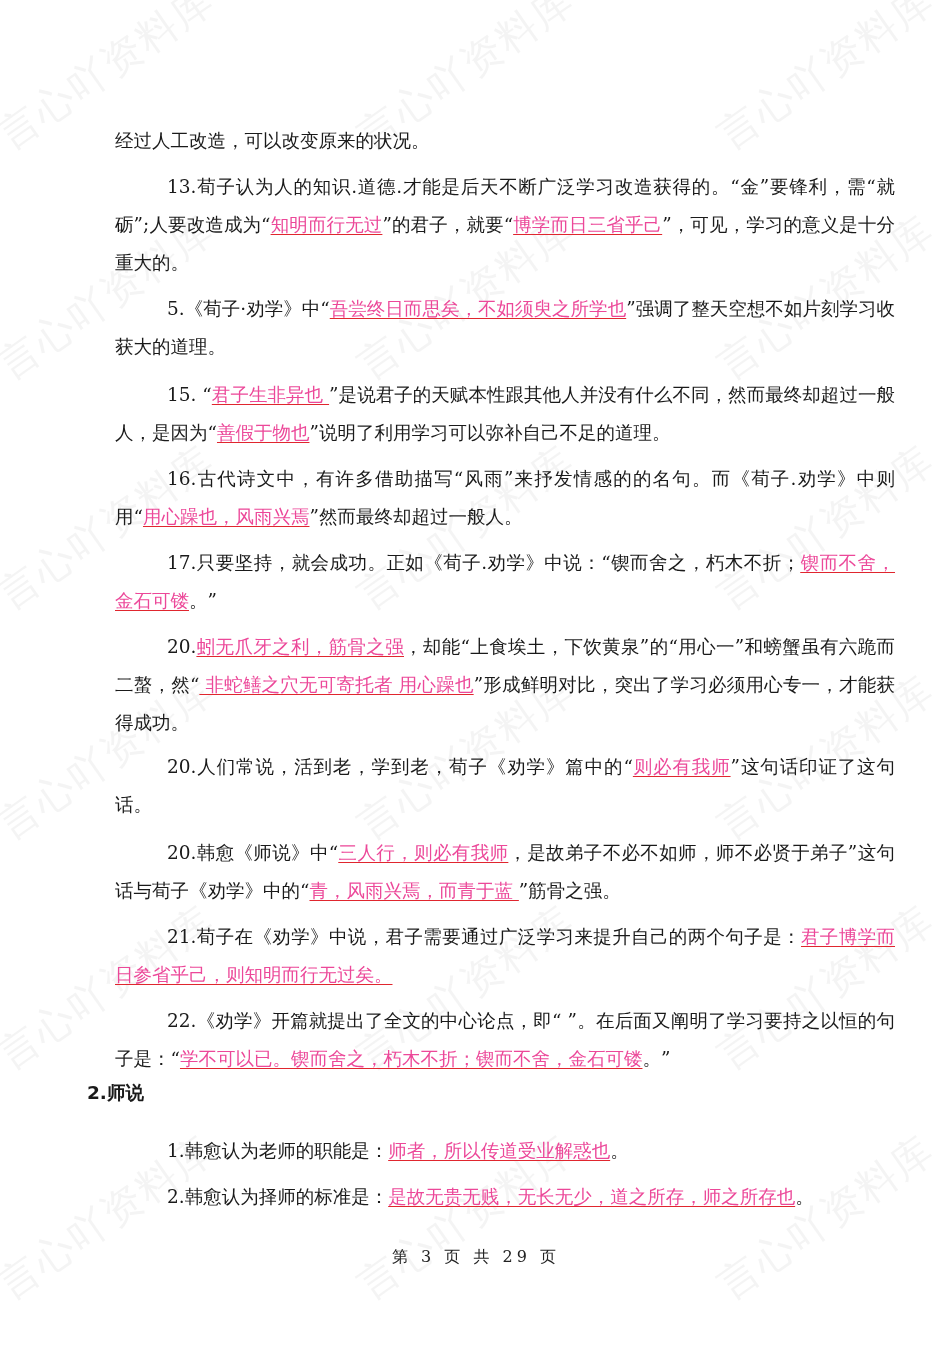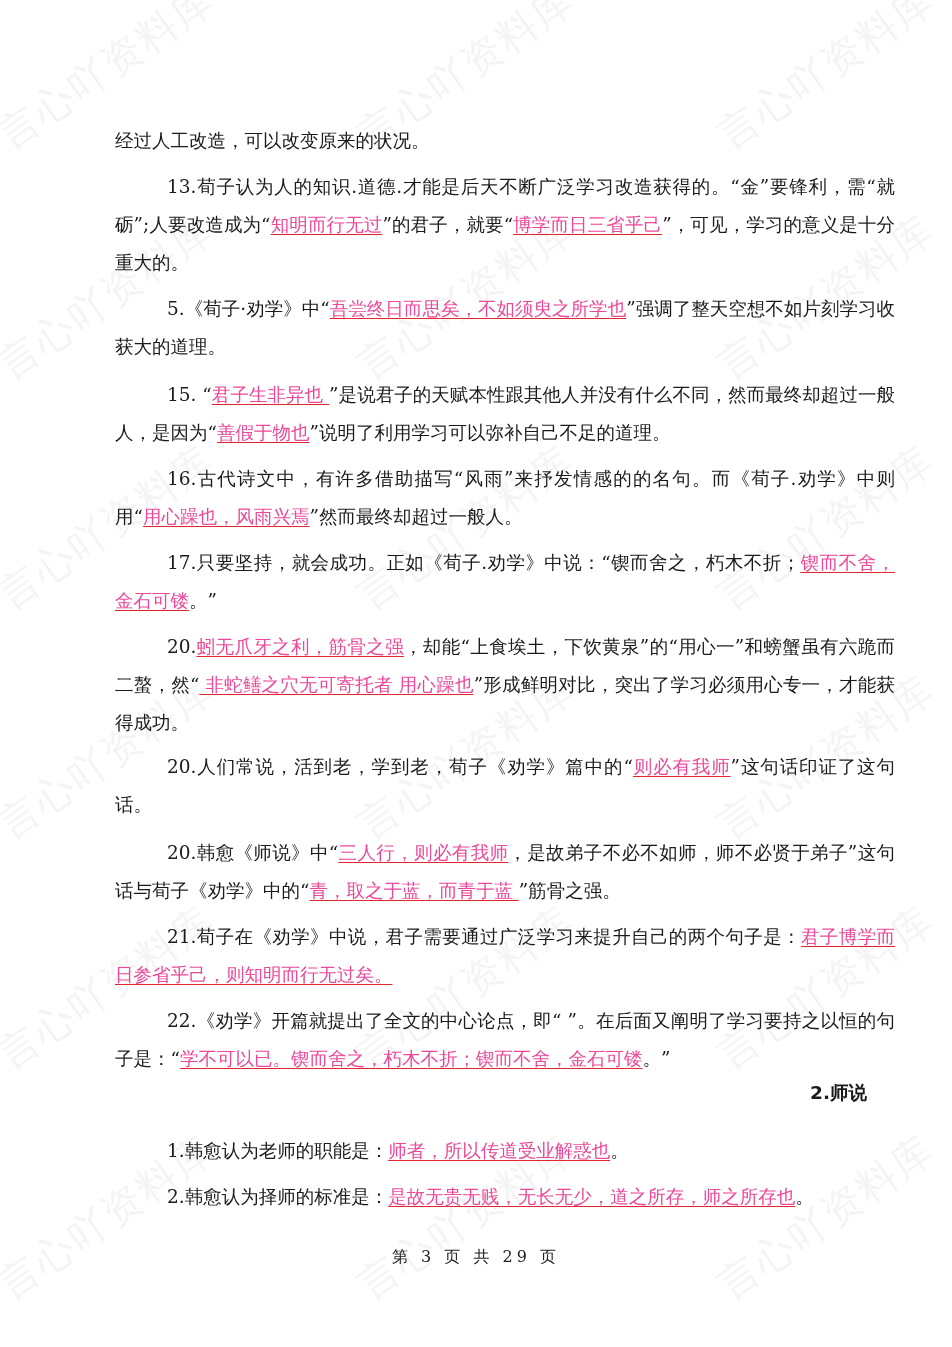--- a/index.html
+++ b/index.html
@@ -17,21 +17,21 @@
       white-space: nowrap; letter-spacing: 2px;
     }
     .page { position: absolute; left: 87px; top: 0; width: 780px; z-index: 1; }
     .para {
       font-size: 18.5px; line-height: 38px; margin: 12px; text-align: justify;
       position: absolute; left: 16px; width: 780px;
     }
     .indent { text-indent: 52px; }
     .ans { color: #ec4899; text-decoration: underline; text-decoration-color: #e0262e; text-underline-offset: 3px; }
     .section-title {
-      position: absolute; left: 0; width: 780px; text-align: right;
+      position: absolute; left: 0; width: 780px; text-align: left;
       font-size: 18.5px; font-weight: bold; line-height: 38px; margin: 0;
       font-family: "DejaVu Sans", sans-serif;
     }
     .footer {
       position: absolute; top: 1247px; left: 0; width: 952px; text-align: center;
       font-size: 16px; color: #222; letter-spacing: 4px;
     }
   </style>
 </head>
 <body>
@@ -59,21 +59,21 @@
 
 <div class="page">
   <p class="para" style="top:110px"><span>经过人工改造，可以改变原来的状况。</span></p>
   <p class="para indent" style="top:156px"><span>13.荀子认为人的知识.道德.才能是后天不断广泛学习改造获得的。“金”要锋利，需“就砺”;人要改造成为“</span><span class="ans">知明而行无过</span><span>”的君子，就要“</span><span class="ans">博学而日三省乎己</span><span>”，可见，学习的意义是十分重大的。</span></p>
   <p class="para indent" style="top:278px"><span>5.《荀子·劝学》中“</span><span class="ans">吾尝终日而思矣，不如须臾之所学也</span><span>”强调了整天空想不如片刻学习收获大的道理。</span></p>
   <p class="para indent" style="top:364px"><span>15. “</span><span class="ans">君子生非异也 </span><span>”是说君子的天赋本性跟其他人并没有什么不同，然而最终却超过一般人，是因为“</span><span class="ans">善假于物也</span><span>”说明了利用学习可以弥补自己不足的道理。</span></p>
   <p class="para indent" style="top:448px"><span>16.古代诗文中，有许多借助描写“风雨”来抒发情感的的名句。而《荀子.劝学》中则用“</span><span class="ans">用心躁也，风雨兴焉</span><span>”然而最终却超过一般人。</span></p>
   <p class="para indent" style="top:532px"><span>17.只要坚持，就会成功。正如《荀子.劝学》中说：“锲而舍之，朽木不折；</span><span class="ans">锲而不舍，金石可镂</span><span>。”</span></p>
   <p class="para indent" style="top:616px"><span>20.</span><span class="ans">蚓无爪牙之利，筋骨之强</span><span>，却能“上食埃土，下饮黄泉”的“用心一”和螃蟹虽有六跪而二螯，然“</span><span class="ans"> 非蛇鳝之穴无可寄托者 用心躁也</span><span>”形成鲜明对比，突出了学习必须用心专一，才能获得成功。</span></p>
   <p class="para indent" style="top:736px"><span>20.人们常说，活到老，学到老，荀子《劝学》篇中的“</span><span class="ans">则必有我师</span><span>”这句话印证了这句话。</span></p>
-  <p class="para indent" style="top:822px"><span>20.韩愈《师说》中“</span><span class="ans">三人行，则必有我师</span><span>，是故弟子不必不如师，师不必贤于弟子”这句话与荀子《劝学》中的“</span><span class="ans">青，取之于蓝，而青于蓝 </span><span>”筋骨之强。</span></p>
+  <p class="para indent" style="top:822px"><span>20.韩愈《师说》中“</span><span class="ans">三人行，则必有我师</span><span>，是故弟子不必不如师，师不必贤于弟子”这句话与荀子《劝学》中的“</span><span class="ans">青，风雨兴焉，而青于蓝 </span><span>”筋骨之强。</span></p>
   <p class="para indent" style="top:906px"><span>21.荀子在《劝学》中说，君子需要通过广泛学习来提升自己的两个句子是：</span><span class="ans">君子博学而日参省乎己，则知明而行无过矣。</span></p>
   <p class="para indent" style="top:990px"><span>22.《劝学》开篇就提出了全文的中心论点，即“ ”。在后面又阐明了学习要持之以恒的句子是：“</span><span class="ans">学不可以已。锲而舍之，朽木不折；锲而不舍，金石可镂</span><span>。”</span></p>
   <h3 class="section-title" style="top:1074px">2.师说</h3>
   <p class="para indent" style="top:1120px"><span>1.韩愈认为老师的职能是：</span><span class="ans">师者，所以传道受业解惑也</span><span>。</span></p>
   <p class="para indent" style="top:1166px"><span>2.韩愈认为择师的标准是：</span><span class="ans">是故无贵无贱，无长无少，道之所存，师之所存也</span><span>。</span></p>
 </div>
 
 <div class="footer">第 3 页 共 29 页</div>
 
 </body></html>

